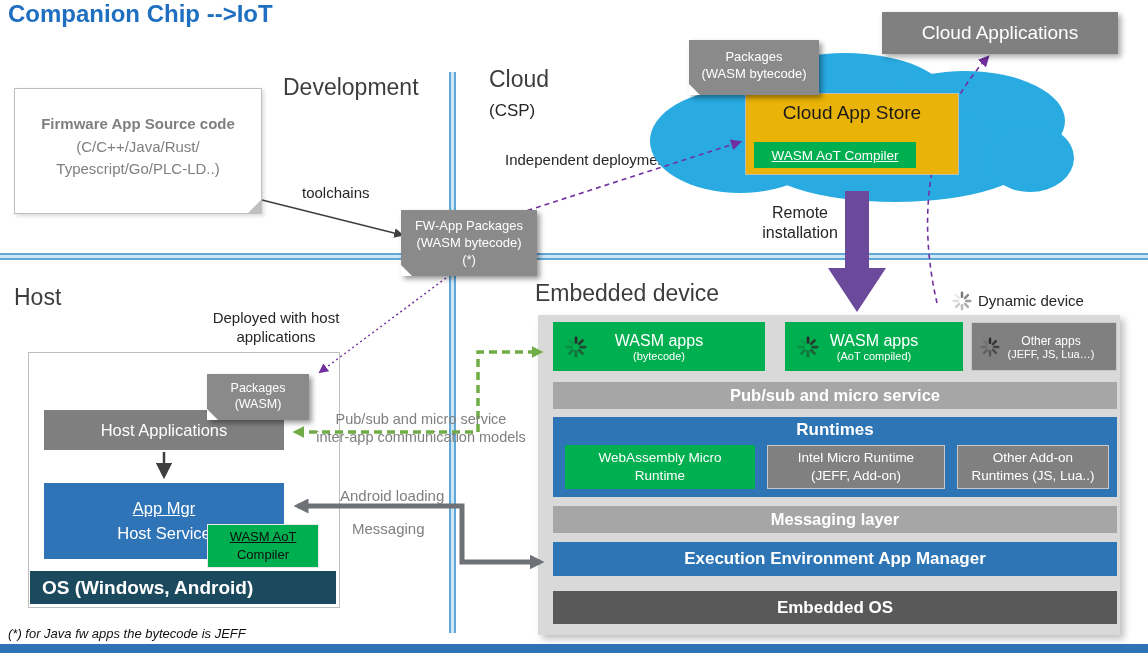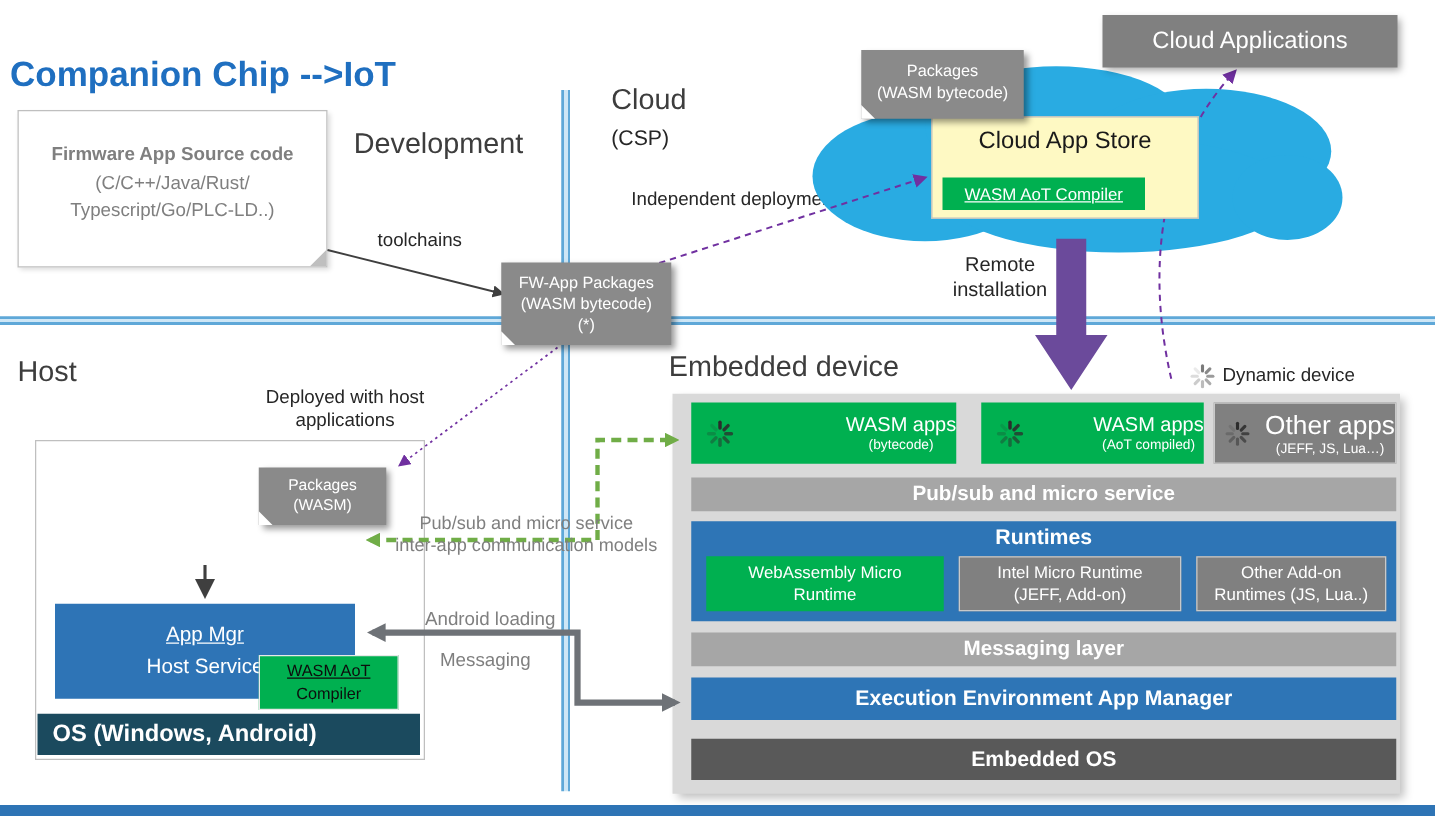--- a/index.html
+++ b/index.html
@@ -1,21 +1,21 @@
 <!DOCTYPE html>
 <html><head>
 <meta charset="utf-8">
 <style>
   * { box-sizing: border-box; margin: 0; padding: 0; }
   body { background:#fff; font-family:"Liberation Sans", sans-serif; }
   .canvas { position:relative; width:1148px; height:653px; background:#fff; overflow:hidden; }
   .pre { white-space:pre-line; }
   .abs { position:absolute; }
 
-  .title { position:absolute; left:8px; top:0px; font-size:28px; font-weight:800; color:#1F6FC0;margin-top:44px; }
+  .title { position:absolute; left:8px; top:0px; font-size:24px; font-weight:800; color:#1F6FC0; }
 
   .sec { position:absolute; font-size:23px; color:#3d3d3d; }
   .lbl { position:absolute; font-size:15px; color:#262626; line-height:1.25; }
   .graylbl { color:#7f7f7f; }
 
   .vline { position:absolute; left:449px; top:72px; width:7px; height:561px; z-index:1;
            background:linear-gradient(to right,#5FA8D8 0 2px, rgba(173,214,240,.6) 2px 5px, #5FA8D8 5px 7px); }
   .hline { position:absolute; left:0; top:253px; width:1148px; height:7px; z-index:1;
            background:linear-gradient(to bottom,#5FA8D8 0 2px, rgba(173,214,240,.6) 2px 5px, #5FA8D8 5px 7px); }
   .bottom-bar { position:absolute; left:0; top:644px; width:1148px; height:9px; background:#2E74B5; z-index:2; }
@@ -30,21 +30,21 @@
 
   .note { position:absolute; background:#8a8a8a; color:#fff; text-align:center; z-index:6;
           box-shadow:3px 3px 5px rgba(0,0,0,.4); line-height:1.3; }
   .note::after { content:""; position:absolute; left:0; bottom:0; width:0; height:0;
           border-bottom:11px solid #fff; border-right:11px solid transparent; }
 
   .cloud-svg { position:absolute; left:645px; top:46px; z-index:1; }
   .cloud-apps { position:absolute; left:882px; top:12px; width:236px; height:42px; background:#808080;
           color:#fff; font-size:19px; display:flex; align-items:center; justify-content:center; z-index:5;
           box-shadow:3px 3px 6px rgba(0,0,0,.35); }
-  .cloud-store { position:absolute; left:745px; top:93px; width:214px; height:82px; background:#fef9c3;
+  .cloud-store { position:absolute; left:745px; top:93px; width:214px; height:82px; background:#eab308;
           border:1px solid #bdbdbd; z-index:4; }
   .cloud-store-title { text-align:center; margin-top:8px; font-size:19px; color:#1a1a1a; }
   .cloud-compiler { position:absolute; left:8px; top:48px; width:162px; height:26px; background:#00B050;
           color:#fff; font-size:13.5px; display:flex; align-items:center; justify-content:center;
           text-decoration:underline; }
 
   .bar { position:absolute; display:flex; align-items:center; justify-content:center; color:#fff; }
 
   .host-outer { position:absolute; left:28px; top:352px; width:312px; height:256px; background:#fff;
           border:1.5px solid #bfbfbf; z-index:2; }
@@ -52,21 +52,21 @@
   .appmgr { left:44px; top:483px; width:240px; height:76px; background:#2E74B6; font-size:16.5px;
           flex-direction:column; line-height:1.5; z-index:3; }
   .host-compiler { left:207px; top:524px; width:112px; height:44px; background:#00B050; color:#0d0d0d;
           font-size:13px; flex-direction:column; line-height:1.35; z-index:5; border:1px solid #e8e8e8; }
   .host-os { left:30px; top:571px; width:306px; height:33px; background:#1B4A5E; font-size:19px;
           font-weight:700; justify-content:flex-start; padding-left:12px; z-index:3; }
   .u { text-decoration:underline; }
 
   .embedded { position:absolute; left:538px; top:315px; width:582px; height:320px; background:#D9D9D9;
           z-index:2; box-shadow:4px 4px 7px rgba(0,0,0,.25); }
-  .appbox { position:absolute; display:flex; align-items:center; justify-content:flex-end; color:#fff; }
+  .appbox { position:absolute; display:flex; align-items:center; justify-content:center; color:#fff; }
   .appbox .spin { position:absolute; left:12px; top:50%; transform:translateY(-50%); }
   .appbox .t1 { font-size:16px; text-align:center; }
   .appbox .t2 { font-size:11px; text-align:center; }
   .gbar { background:#A6A6A6; font-weight:700; font-size:16.5px; }
   .runtimes { position:absolute; left:15px; top:102px; width:564px; height:80px; background:#2E75B6; }
   .rt-title { text-align:center; color:#fff; font-weight:700; font-size:17px; margin-top:3px; }
   .rt-box { position:absolute; top:28px; height:44px; display:flex; align-items:center; justify-content:center;
           color:#fff; font-size:13.5px; text-align:center; line-height:1.35; }
 
   .footnote { position:absolute; left:8px; top:626px; font-size:13px; font-style:italic; color:#111; }
@@ -87,21 +87,21 @@
     <g fill="#29ABE2">
       <ellipse cx="95" cy="95" rx="90" ry="52"></ellipse>
       <ellipse cx="200" cy="55" rx="105" ry="48"></ellipse>
       <ellipse cx="320" cy="75" rx="100" ry="50"></ellipse>
       <ellipse cx="250" cy="110" rx="140" ry="46"></ellipse>
       <ellipse cx="385" cy="112" rx="44" ry="34"></ellipse>
     </g>
   </svg>
 
   <div class="title">Companion Chip --&gt;IoT</div>
-  <div class="sec" style="left:283px; top:74px;margin-top:27px;">Development</div>
+  <div class="sec" style="left:283px; top:74px;">Development</div>
   <div class="sec" style="left:489px; top:66px;">Cloud</div>
   <div class="lbl" style="left:489px; top:100px; font-size:17px;">(CSP)</div>
   <div class="sec" style="left:14px; top:284px;">Host</div>
   <div class="sec" style="left:535px; top:280px;">Embedded device</div>
 
   <div class="firmware">
     <div class="fw-title">Firmware App Source code</div>
     <div class="fw-sub pre">(C/C++/Java/Rust/
 Typescript/Go/PLC-LD..)</div>
   </div>
@@ -139,20 +139,21 @@
       <line x1="12" y1="2" x2="12" y2="7" transform="rotate(135 12 12)" opacity=".62"></line>
       <line x1="12" y1="2" x2="12" y2="7" transform="rotate(180 12 12)" opacity=".5"></line>
       <line x1="12" y1="2" x2="12" y2="7" transform="rotate(225 12 12)" opacity=".38"></line>
       <line x1="12" y1="2" x2="12" y2="7" transform="rotate(270 12 12)" opacity=".26"></line>
       <line x1="12" y1="2" x2="12" y2="7" transform="rotate(315 12 12)" opacity=".15"></line>
     </g>
   </svg>
   <div class="lbl" style="left:978px; top:292px;">Dynamic device</div>
 
   <div class="host-outer"></div>
+  <div class="bar host-apps">Host Applications</div>
   <div class="bar appmgr">
     <span class="u">App Mgr</span>
     <span>Host Service</span>
   </div>
   <div class="bar host-os">OS (Windows, Android)</div>
   <div class="bar host-compiler">
     <span class="u">WASM AoT</span>
     <span>Compiler</span>
   </div>
 
@@ -203,21 +204,21 @@
           <line x1="12" y1="2" x2="12" y2="7" transform="rotate(45 12 12)" opacity=".88"></line>
           <line x1="12" y1="2" x2="12" y2="7" transform="rotate(90 12 12)" opacity=".75"></line>
           <line x1="12" y1="2" x2="12" y2="7" transform="rotate(135 12 12)" opacity=".62"></line>
           <line x1="12" y1="2" x2="12" y2="7" transform="rotate(180 12 12)" opacity=".5"></line>
           <line x1="12" y1="2" x2="12" y2="7" transform="rotate(225 12 12)" opacity=".38"></line>
           <line x1="12" y1="2" x2="12" y2="7" transform="rotate(270 12 12)" opacity=".26"></line>
           <line x1="12" y1="2" x2="12" y2="7" transform="rotate(315 12 12)" opacity=".15"></line>
         </g>
       </svg>
       <div style="padding-left:14px;">
-        <div class="t1" style="font-size:21px;">Other apps</div>
+        <div class="t1" style="font-size:12px;">Other apps</div>
         <div class="t2">(JEFF, JS, Lua…)</div>
       </div>
     </div>
 
     <div class="bar gbar" style="left:15px; top:67px; width:564px; height:27px;">Pub/sub and micro service</div>
 
     <div class="runtimes">
       <div class="rt-title">Runtimes</div>
       <div class="rt-box pre" style="left:12px; width:190px; background:#00B050;">WebAssembly Micro
 Runtime</div>
@@ -225,20 +226,21 @@
 (JEFF, Add-on)</div>
       <div class="rt-box pre" style="left:404px; width:152px; background:#808080; border:1px solid #c9c9c9;">Other Add-on
 Runtimes (JS, Lua..)</div>
     </div>
 
     <div class="bar gbar" style="left:15px; top:191px; width:564px; height:27px;">Messaging layer</div>
     <div class="bar" style="left:15px; top:227px; width:564px; height:34px; background:#2E75B6; font-weight:700; font-size:17px;">Execution Environment App Manager</div>
     <div class="bar" style="left:15px; top:276px; width:564px; height:33px; background:#595959; font-weight:700; font-size:17px;">Embedded OS</div>
   </div>
 
+  <div class="footnote">(*) for Java fw apps the bytecode is JEFF</div>
 
   <svg class="overlay" width="1148" height="653" viewBox="0 0 1148 653">
     <defs>
       <marker id="mp" viewBox="0 0 10 10" refX="8" refY="5" markerWidth="7" markerHeight="7" orient="auto-start-reverse">
         <path d="M0 0 L10 5 L0 10 z" fill="#7030A0"></path>
       </marker>
       <marker id="md" viewBox="0 0 10 10" refX="8" refY="5" markerWidth="6.5" markerHeight="6.5" orient="auto-start-reverse">
         <path d="M0 0 L10 5 L0 10 z" fill="#3f3f3f"></path>
       </marker>
       <marker id="mg" viewBox="0 0 10 10" refX="7" refY="5" markerWidth="3.4" markerHeight="3.4" orient="auto-start-reverse">

